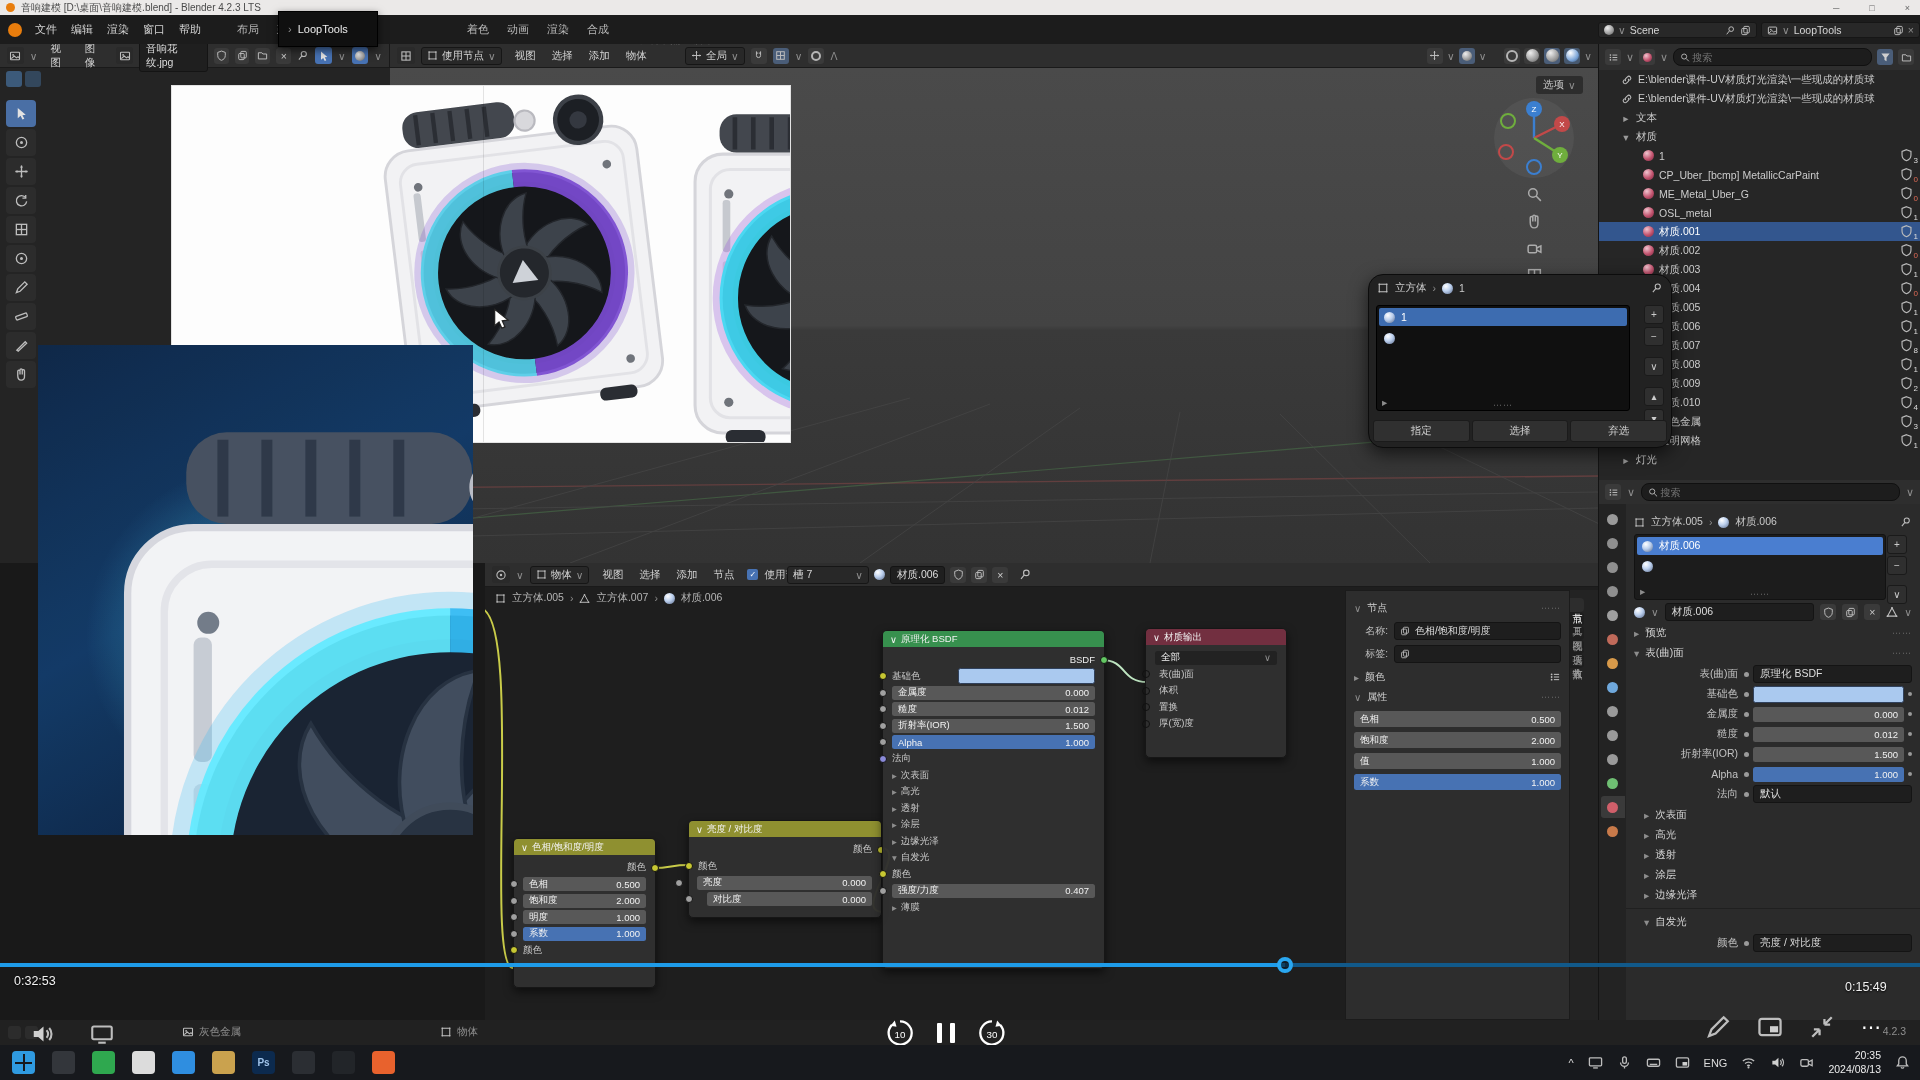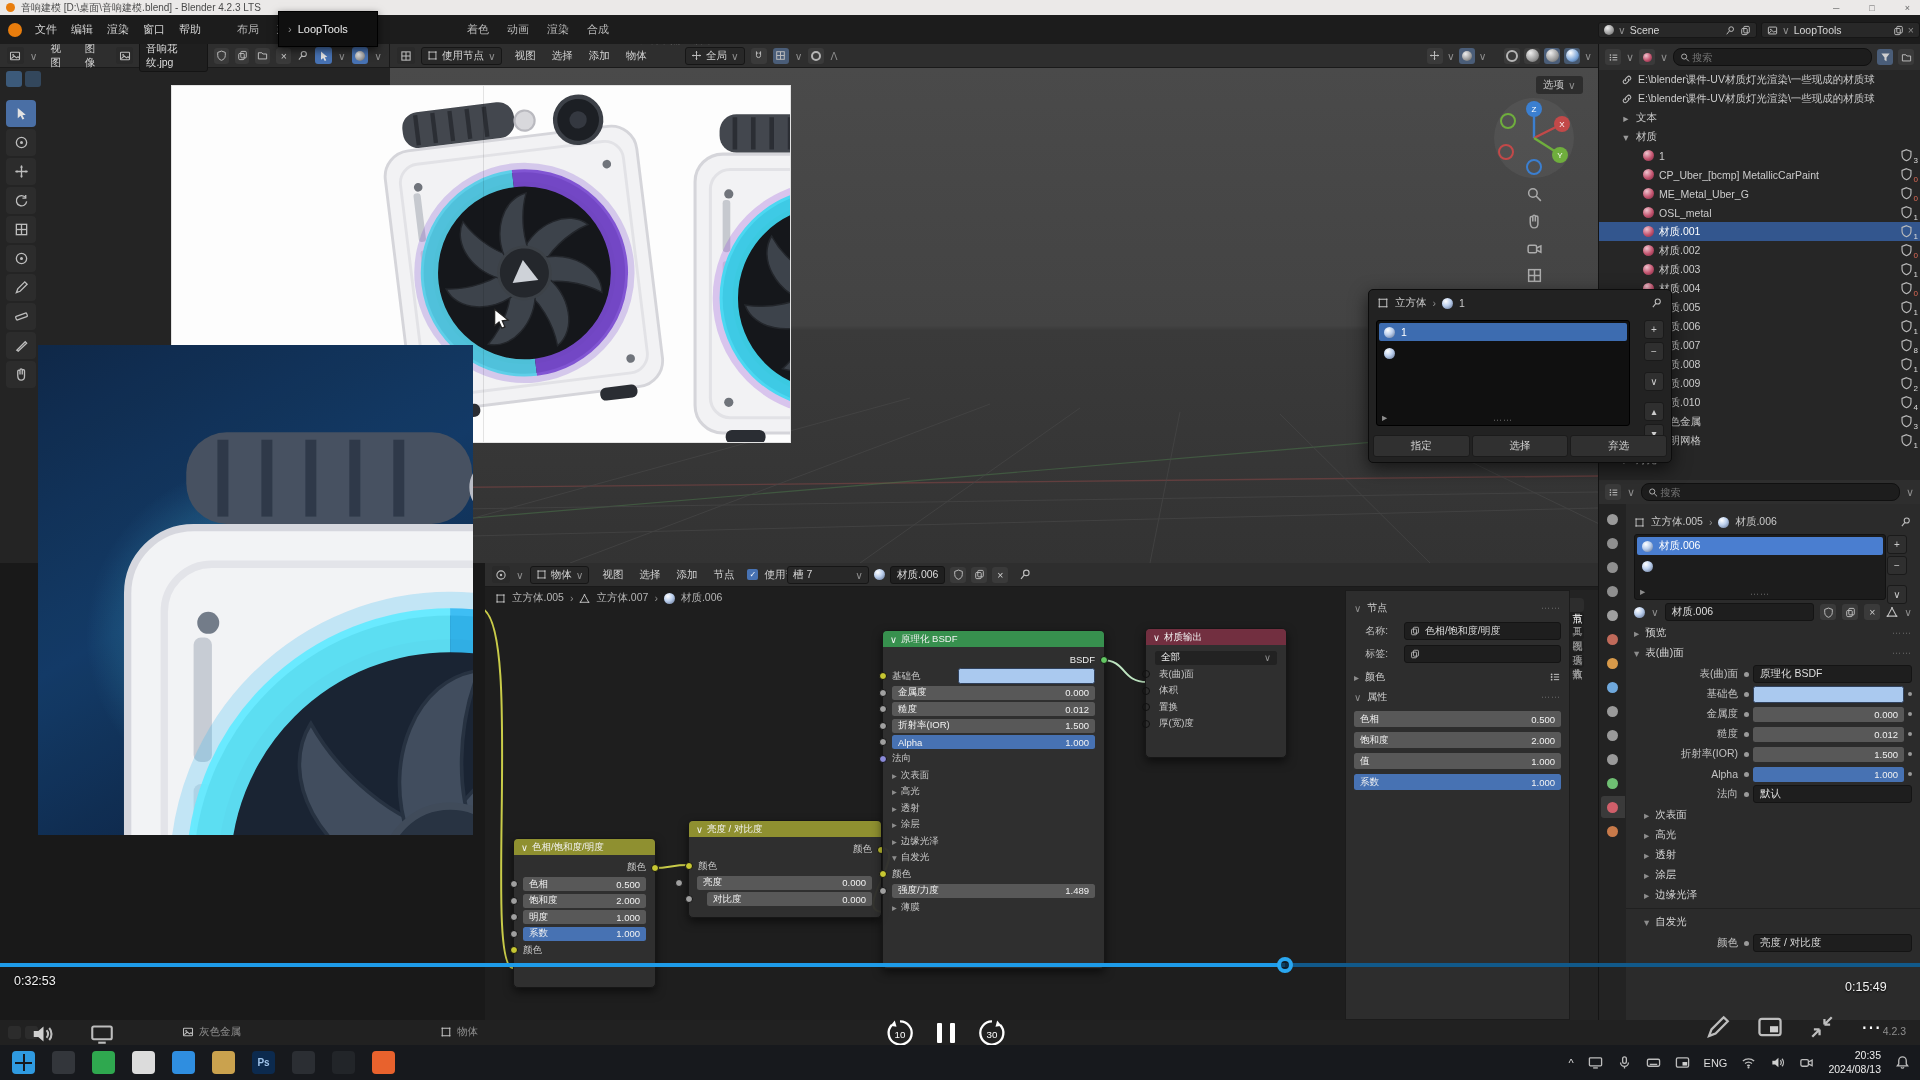--- a/index.html
+++ b/index.html
@@ -79,21 +79,21 @@
   
   #npanel{left:1345px;top:590px;width:225px;height:430px;background:#2d2d2d;border:1px solid #1b1b1b;
     box-sizing:border-box;z-index:20;padding:6px 8px;font-size:10px}
   #npanel-tabs{left:1570px;top:590px;width:28px;height:430px;background:#232323;z-index:20;
     display:flex;flex-direction:column;gap:4px;padding-top:8px;box-sizing:border-box}
   .vtab{writing-mode:vertical-rl;padding:7px 0;color:#9b9b9b;font-size:10px;text-align:center;
         background:#1e1e1e;border-radius:0 4px 4px 0;margin-right:2px}
   .vtab.act{background:#2d2d2d;color:#efefef}
   .fld{background:#1e1e1e;border:1px solid #141414;border-radius:3px;height:16px;display:flex;
        align-items:center;gap:5px;padding:0 5px;color:#ddd}
-  .nprow{display:flex;align-items:center;gap:16px;margin:5px 0}
+  .nprow{display:flex;align-items:center;gap:6px;margin:5px 0}
   .nplab{width:34px;text-align:right;color:#bdbdbd}
   
   #outliner{left:1598px;top:44px;width:322px;height:436px;background:#262626;border-left:1px solid #141414;
     box-sizing:border-box;z-index:15;display:flex;flex-direction:column}
   #ol-hdr{height:26px;background:#2e2e2e;display:flex;align-items:center;gap:5px;padding:0 6px}
   .srch{flex:1;height:16px;background:#1d1d1d;border:1px solid #101010;border-radius:8px;display:flex;
         align-items:center;padding:0 6px;color:#8a8a8a}
   .srch input{background:transparent;border:0;outline:0;color:#ccc;font-size:10px;width:100%;font-family:inherit}
   .orow{height:19px;display:flex;align-items:center;gap:5px;padding:0 6px;white-space:nowrap;font-size:10.5px;color:#ccc}
   .orow.sel{background:#33568e;color:#fff}
@@ -125,22 +125,22 @@
   .slotbox{background:#1c1c1c;border:1px solid #121212;border-radius:3px;height:64px;position:relative;margin:4px 0}
   .slotrow{height:18px;margin:2px;background:#4a7ed0;border-radius:2px;display:flex;align-items:center;gap:6px;
     padding:0 5px;color:#fff}
   .sidebtns{position:absolute;right:-22px;top:0;display:flex;flex-direction:column;gap:2px}
   .sbtn{width:18px;height:17px;background:#2f2f2f;border:1px solid #1a1a1a;border-radius:3px;color:#ccc;
     display:flex;align-items:center;justify-content:center;font-size:10px}
   .sec{display:flex;align-items:center;gap:6px;height:18px;color:#d2d2d2;margin-top:2px}
   .grip{margin-left:auto;color:#6e6e6e;letter-spacing:1px;font-size:9px}
   .divider{height:1px;background:#202020;margin:4px -8px}
   
-  #popup{left:1368px;top:289px;width:302px;height:172px;background:#222;border:1px solid #0c0c0c;
-    border-radius:5px;box-shadow:0 6px 18px rgba(0,0,0,.6);z-index:60;font-size:10.5px}
+  #popup{left:1368px;top:274px;width:302px;height:172px;background:#222;border:1px solid #0c0c0c;
+    border-radius:15px;box-shadow:0 6px 18px rgba(0,0,0,.6);z-index:60;font-size:10.5px}
   #pp-list{position:absolute;left:7px;top:30px;width:252px;height:104px;background:#101010;
     border:1px solid #000;border-radius:3px}
   #pp-side{position:absolute;right:7px;top:30px;display:flex;flex-direction:column;gap:3px}
   #pp-foot{position:absolute;left:4px;right:4px;bottom:5px;display:flex;gap:2px}
   .ppbtn{flex:1;height:20px;background:#303030;border:1px solid #1b1b1b;border-radius:3px;color:#d5d5d5;
     display:flex;align-items:center;justify-content:center}
   
   #statusbar{left:0;top:1020px;width:1920px;height:25px;background:#212121;z-index:34;color:#8f8f8f;font-size:10.5px}
   #timeline{left:0;top:963px;height:4px;width:1920px;z-index:70}
   #tl-done{position:absolute;left:0;top:0;height:4px;background:#1e9be8}
@@ -629,21 +629,21 @@
       <span>自发光</span>
     </div>
     <div class="nrow">
       <span class="sock l sy"></span>
       <span>颜色</span>
     </div>
     <div class="nrow">
       <span class="sock l sg"></span>
       <div class="sl">
         <span>强度/力度</span>
-        <span>1.489</span>
+        <span>0.407</span>
       </div>
     </div>
     <div class="nrow nsec">
       <span class="dim">▸</span>
       <span>薄膜</span>
     </div>
   </div>
 </div>
 
 <div class="node" style="left:1145px;top:628px;width:140px;height:128px">

